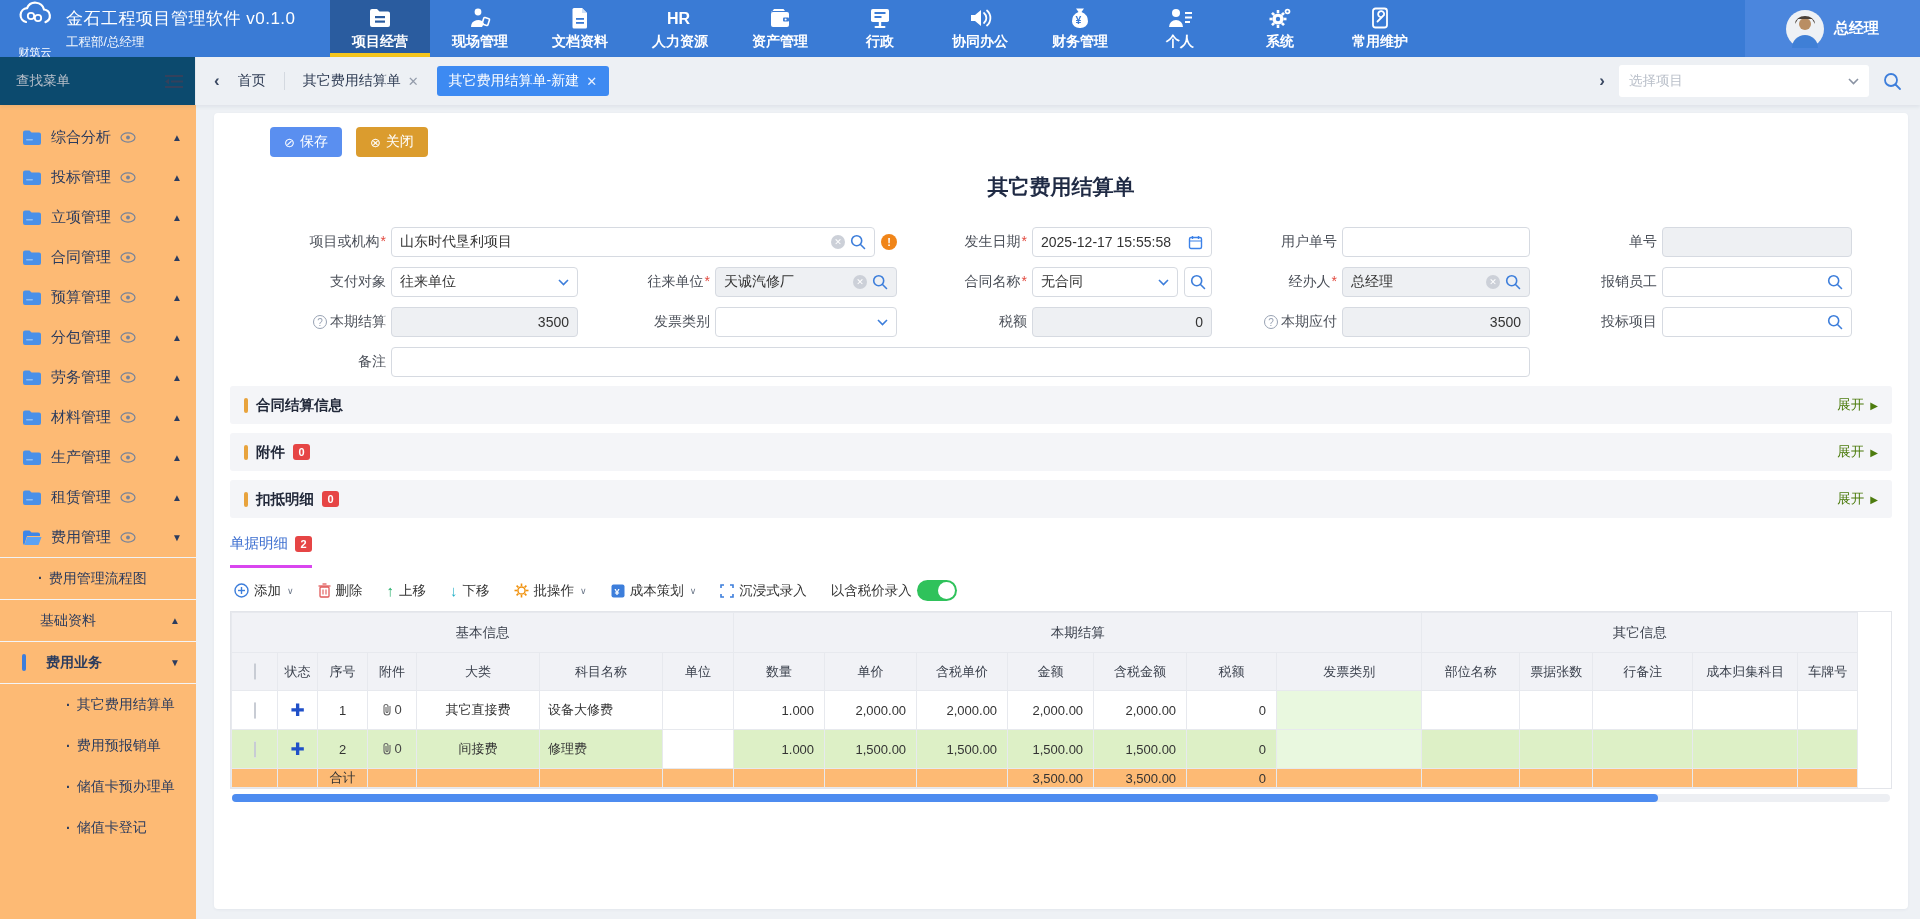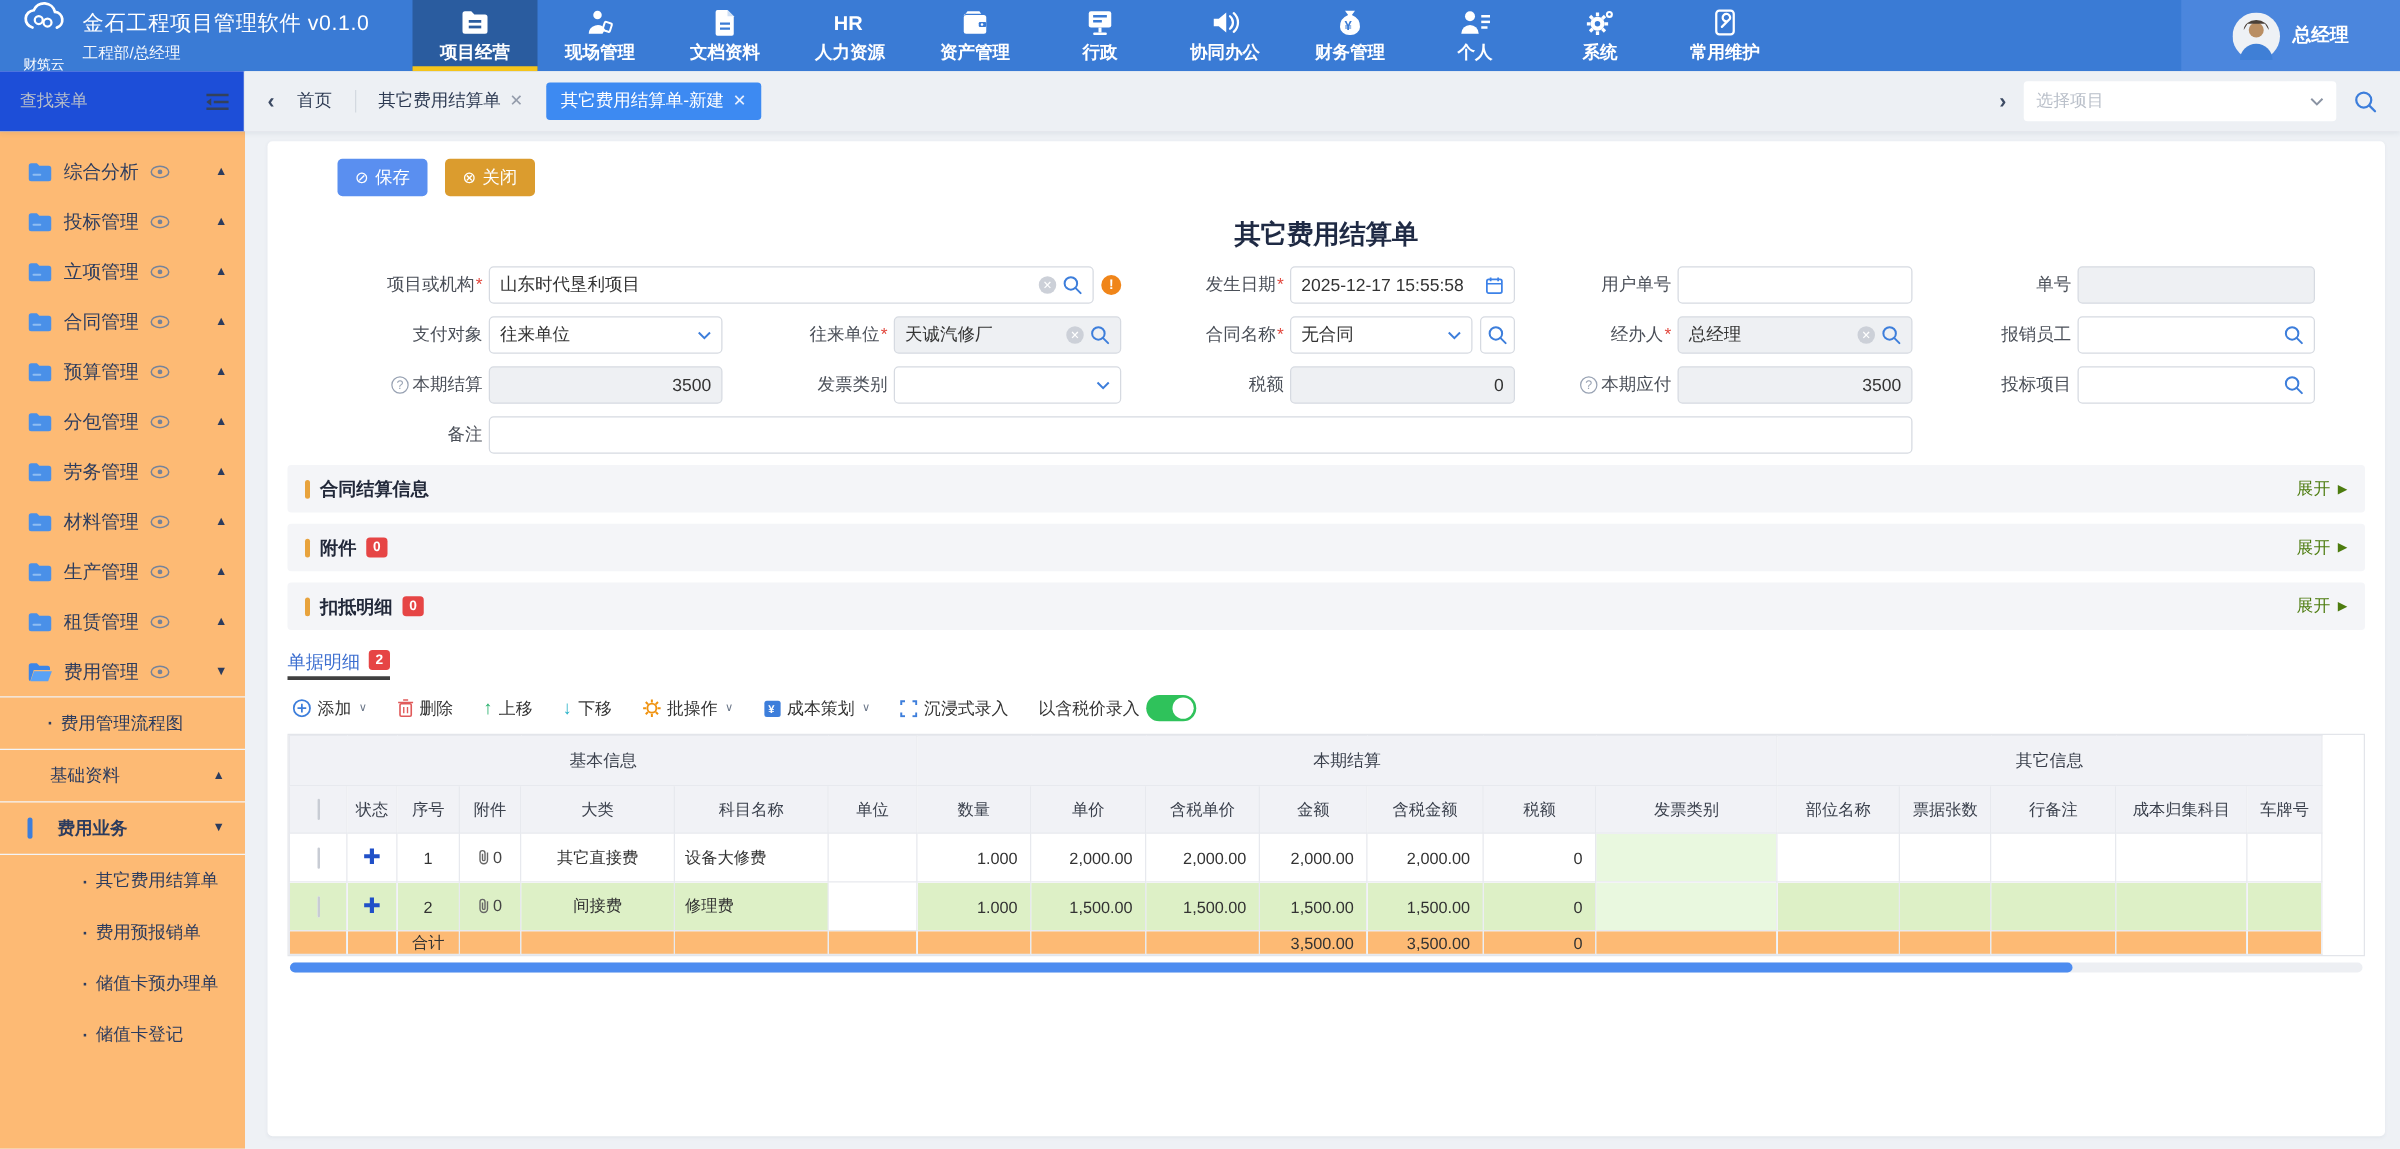--- a/index.html
+++ b/index.html
@@ -13,21 +13,21 @@
   .brand .t2{font-size:12.5px;margin-top:4px;opacity:.95}
   .mainnav{display:flex;flex:1}
   .nav-item{width:100px;display:flex;flex-direction:column;align-items:center;justify-content:center;gap:4px;cursor:pointer;position:relative}
   .nav-item .lbl{font-size:14px;font-weight:bold;white-space:nowrap}
   .nav-item.active{background:#2a5c9f}
   .nav-item.active::after{content:"";position:absolute;left:0;right:0;bottom:0;height:4px;background:#f5c51c}
   .userbox{width:175px;flex:none;background:#4b86dd;display:flex;align-items:center;justify-content:center;gap:10px}
   .userbox .uname{font-size:15px;font-weight:bold}
   
   .subbar{height:48px;display:flex;background:#edf0f4;box-shadow:0 2px 4px rgba(40,60,90,.08);position:relative;z-index:5}
-  .menusearch{width:196px;flex:none;background:#1d4ed8;display:flex;align-items:center;padding:0 12px 0 16px;gap:8px;border-right:1px solid #e4e7ec}
+  .menusearch{width:196px;flex:none;background:#0c4a6e;display:flex;align-items:center;padding:0 12px 0 16px;gap:8px;border-right:1px solid #e4e7ec}
   .menusearch .ph{flex:1;font-size:13.5px;color:#b9bfc9}
   .tabstrip{flex:1;display:flex;align-items:center;padding:0 18px;gap:14px}
   .chev{font-size:17px;color:#3c4a63;cursor:pointer;font-weight:bold}
   .tab{font-size:14px;color:#2d3a52;display:flex;align-items:center;gap:7px;cursor:pointer;padding:6px 4px;white-space:nowrap}
   .tab .x{color:#949cab;font-size:13px}
   .tabdiv{width:1px;height:18px;background:#d4d9e0}
   .tab.active{background:#3d8af2;color:#fff;border-radius:3px;padding:6px 12px}
   .tab.active .x{color:#e8f0ff}
   .spacer{flex:1}
   .projselect{width:250px;height:32px;background:#fff;border-radius:3px;display:flex;align-items:center;padding:0 10px;gap:6px}
@@ -51,21 +51,21 @@
   
   .content{flex:1;padding:8px 12px 10px 18px;overflow:hidden}
   .card{background:#fff;border-radius:4px;height:100%;padding:14px 16px 0 16px;box-shadow:0 1px 3px rgba(50,70,100,.06);overflow:hidden}
   .btnrow{display:flex;gap:14px;margin-left:40px}
   .btn{height:30px;border:none;border-radius:4px;color:#fff;font-size:14px;display:inline-flex;align-items:center;gap:5px;padding:0 14px;cursor:pointer;font-family:inherit}
   .btn .ic{font-size:13px}
   .btn.save{background:#5a8ff0}
   .btn.close{background:#db9c2e}
   .pagetitle{text-align:center;font-size:21px;font-weight:bold;color:#1f2a44;margin-top:16px}
   
-  .formgrid{display:grid;grid-template-columns:156px 187px 127px 182px 125px 180px 120px 188px 122px 190px;column-gap:5px;row-gap:10px;margin-top:12px;font-size:14px}
+  .formgrid{display:grid;grid-template-columns:156px 187px 127px 182px 125px 180px 120px 188px 122px 190px;column-gap:5px;row-gap:10px;margin-top:26px;font-size:14px}
   .flabel{display:flex;align-items:center;justify-content:flex-end;color:#4a4f58;white-space:nowrap;gap:3px}
   .req::after{content:"*";color:#e2493f;margin-left:1px}
   .fld{height:30px;border:1px solid #d6dae1;border-radius:4px;background:#fff;display:flex;align-items:center;padding:0 8px;gap:5px;overflow:hidden}
   .fld .val{flex:1;color:#333;white-space:nowrap}
   .fld .val.rt{text-align:right}
   .fld.dis{background:#eef0f3}
   .fcell{display:flex;align-items:center;gap:6px}
   .fcell .fld{flex:1}
   .span-proj{grid-column:2/span 3}
   .span-remark{grid-column:2/span 7}
@@ -76,21 +76,21 @@
   
   .secbar{height:38px;background:#f4f5f8;border-radius:3px;display:flex;align-items:center;padding:0 14px;margin-top:9px;gap:8px}
   .secbar:first-of-type{margin-top:18px}
   .marker{width:4px;height:15px;background:#e8a33d;border-radius:2px;flex:none}
   .secbar .st{font-size:14.5px;font-weight:bold;color:#22293a}
   .badge{background:#e64545;color:#fff;font-size:11px;min-width:17px;height:16px;border-radius:3px;display:inline-flex;align-items:center;justify-content:center;padding:0 4px;font-weight:bold}
   .secbar .expand{margin-left:auto;font-size:13.5px;color:#4d7c0f;display:flex;align-items:center;gap:6px;cursor:pointer}
   .secbar .expand .tri{font-size:10px}
   
   .dtab{margin-top:16px;display:flex}
-  .dtab .dt{display:inline-flex;align-items:flex-start;gap:7px;padding-bottom:2px;border-bottom:3px solid #404040;cursor:pointer}
+  .dtab .dt{display:inline-flex;align-items:center;gap:7px;padding-bottom:12px;border-bottom:3px solid #d946ef;cursor:pointer}
   .dtab .dt .lbl{font-size:14.5px;color:#3d6fd0}
   
   .toolbar{display:flex;align-items:center;gap:24px;margin-top:12px;font-size:13.5px;color:#333;padding-left:4px}
   .tbtn{display:inline-flex;align-items:center;gap:5px;cursor:pointer;white-space:nowrap}
   .tbtn .cv{font-size:9px;color:#6a7688;margin-left:1px}
   .arrup{color:#27b06c;font-size:15px;font-weight:bold}
   .arrdn{color:#2ab3c9;font-size:15px;font-weight:bold}
   .toggle{width:40px;height:21px;background:#2fc25b;border-radius:11px;position:relative;cursor:pointer;flex:none}
   .toggle::after{content:"";position:absolute;right:2px;top:2px;width:17px;height:17px;border-radius:50%;background:#fff}
   

